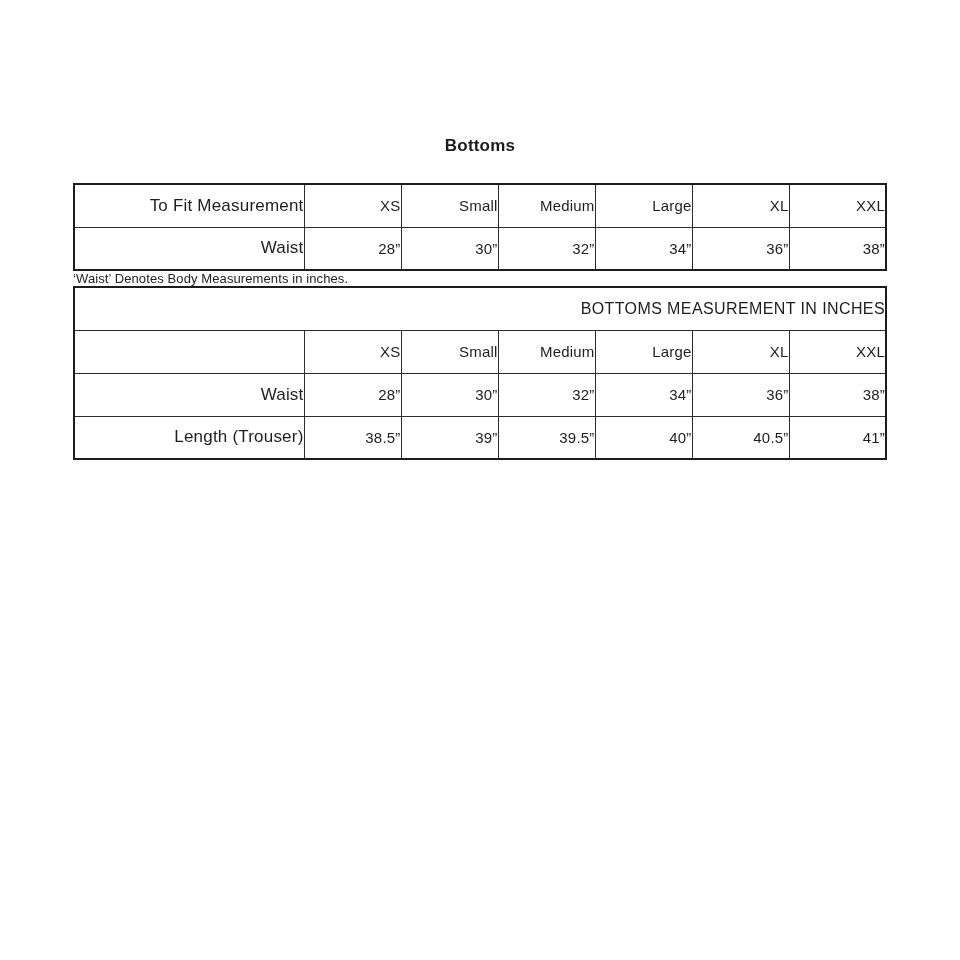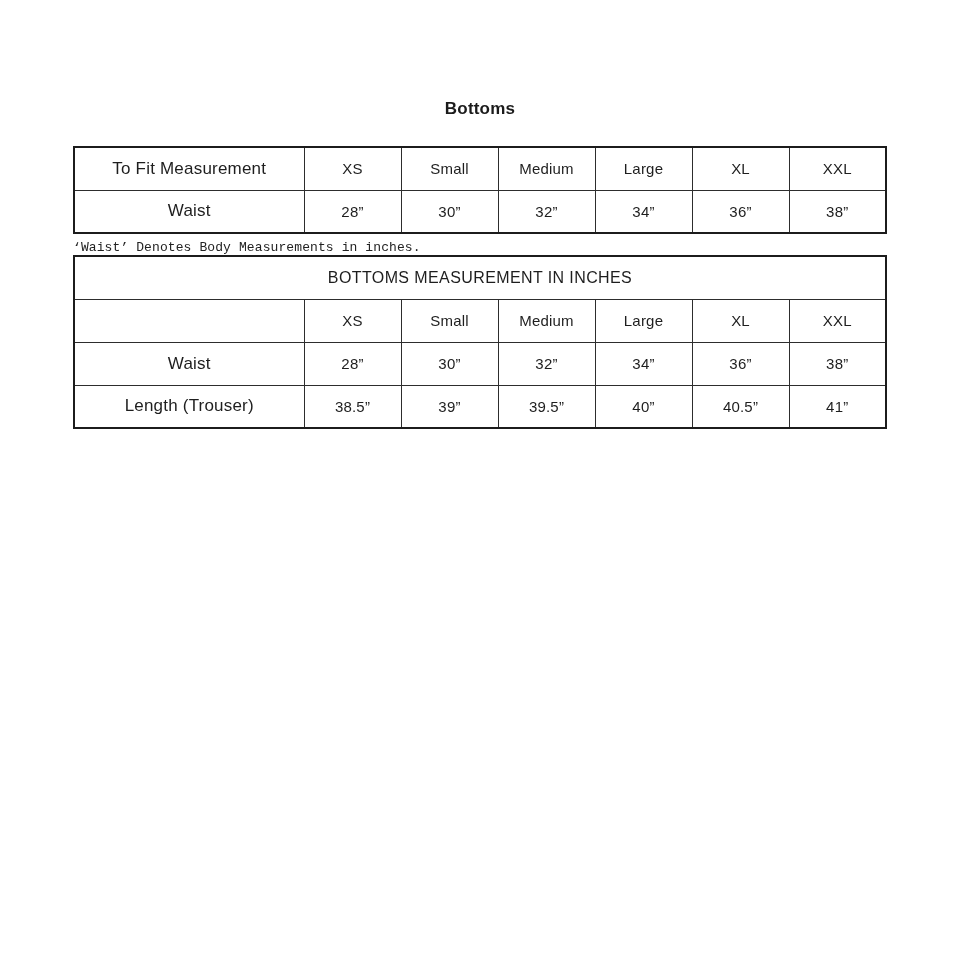--- a/index.html
+++ b/index.html
@@ -12,48 +12,47 @@
     overflow: hidden;
   }
   .content { padding: 0 73px; }
   .page-title {
     padding-top: 99px;
     text-align: center;
     font-size: 17px;
     font-weight: 700;
     letter-spacing: 0.2px;
     color: #1b1b1b;
+    margin-top: 37px;
   }
   table.tbl {
     border-collapse: collapse;
     width: 812px;
     table-layout: fixed;
     border: 2px solid #1c1c1c;
   }
   table.tbl td {
     border: 1px solid #2d2d2d;
     height: 43px;
-    text-align: center;
+    text-align: right;
     vertical-align: middle;
     font-size: 15px;
     color: #1e1e1e;
     letter-spacing: 0.2px;
     overflow: hidden;
   }
   table.tbl td.lbl { font-size: 17px; }
   table.tbl td.tbl-title { font-size: 16px; letter-spacing: 0.4px; }
   col.c0 { width: 230px; }
   col.cn { width: 97px; }
   .fit-table { margin-top: 27px; }
   .note {
-    margin-top: 6px;
     font-size: 13px;
     letter-spacing: 0.1px;
     color: #222222;
-    font-family: Liberation Mono, monospace;
   }
   .measure-table { }
 </style>
 </head>
 <body>
 
 <div class="content">
 
   <div class="page-title">Bottoms</div>
 

